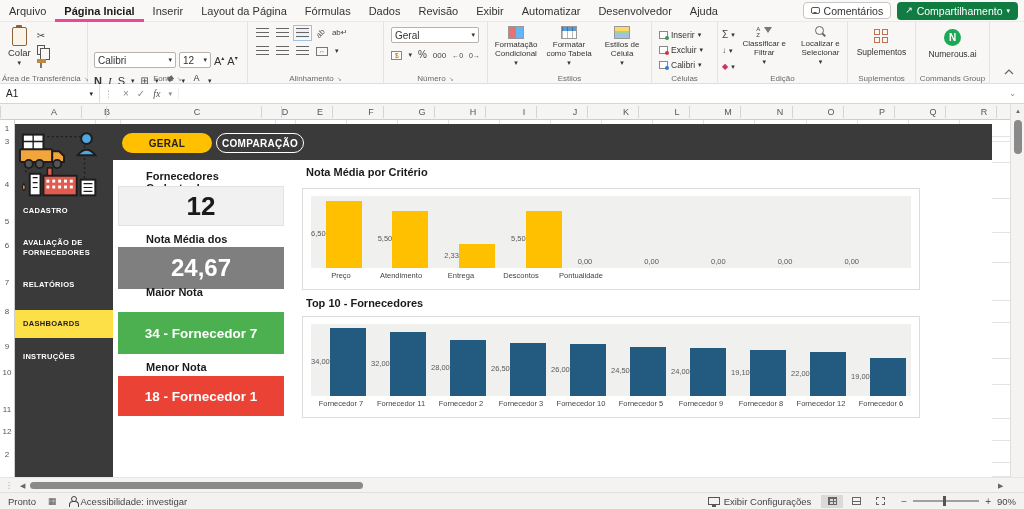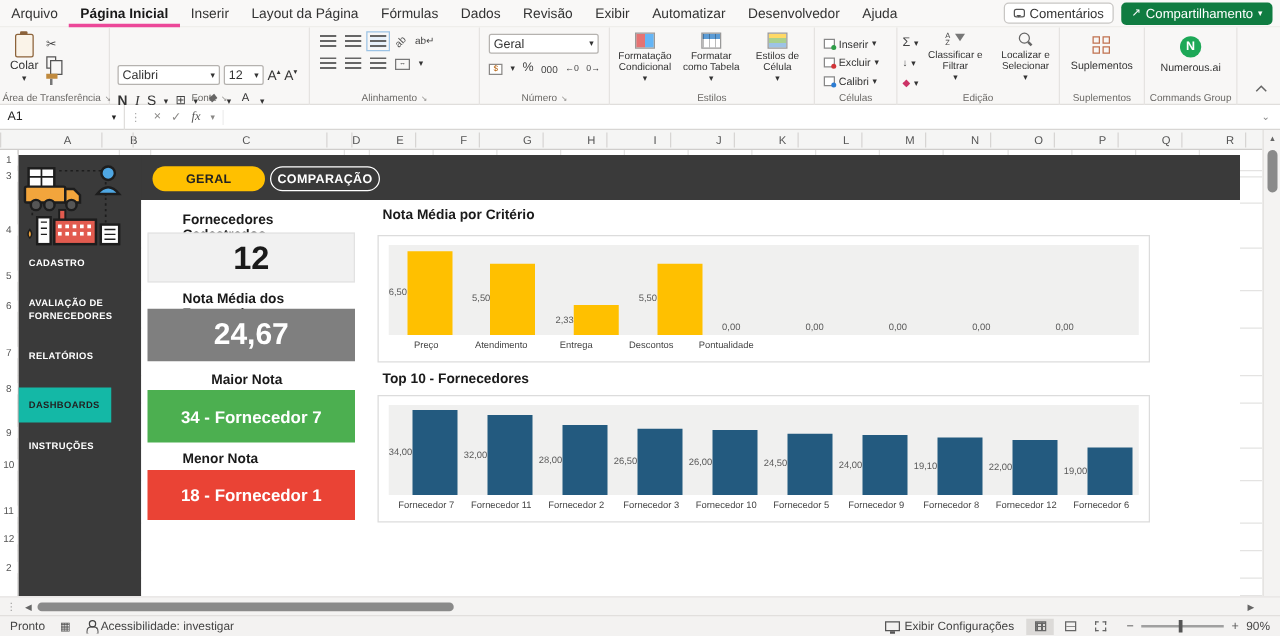--- a/index.html
+++ b/index.html
@@ -107,21 +107,21 @@
   .rowstrip { position:absolute; left:14px; top:0; width:1px; height:357px; background:#cfcdcb; }
   
   .dash-band { position:absolute; left:15px; top:4px; width:977px; height:36px; background:#3a3a3a; }
   .dash-side { position:absolute; left:15px; top:4px; width:98px; height:353px; background:#3a3a3a; }
   .dash-panel { position:absolute; left:113px; top:40px; width:879px; height:317px; background:#fff; }
   .pill { position:absolute; height:20px; border-radius:11px; display:flex; align-items:center; justify-content:center;
     font-size:10px; font-weight:bold; letter-spacing:.3px; }
   .pill.on { background:#FFC000; color:#222; }
   .pill.off { border:1.5px solid #fff; color:#fff; background:transparent; }
   .side-item { position:absolute; left:8px; width:84px; font-size:7.5px; font-weight:bold; color:#fff; letter-spacing:.3px; line-height:1.3; white-space:pre-line; }
-  .side-item.active { left:0; width:74px; background:#14b8a6; color:#222; padding:9px 0 9px 8px; }
+  .side-item.active { left:0; width:98px; background:#fde047; color:#222; padding:9px 0 9px 8px; }
   .logo-wrap { position:absolute; left:3px; top:4px; width:92px; height:72px; }
   .card-title { position:absolute; left:118px; width:166px; font-size:11px; font-weight:bold; color:#1a1a1a;padding-left:28px; }
   .card-box { position:absolute; left:118px; width:166px; display:flex; align-items:center; justify-content:center; font-weight:bold; color:#fff; }
   .card-box.light { background:#f1f1f1; border:1px solid #e2e2e2; color:#1a1a1a; font-size:26px; }
   .card-box.gray  { background:#7f7f7f; font-size:24px; }
   .card-box.green { background:#4CAF50; font-size:13.5px; }
   .card-box.red   { background:#EA4335; font-size:13.5px; }
   .chart-title { position:absolute; left:306px; font-size:11px; font-weight:bold; color:#1a1a1a; }
   .chart-card { position:absolute; left:302px; width:618px; height:102px; background:#fff; border:1px solid #dcdcdc; }
   .plot { display:flex; align-items:flex-end; background:#f0f0ef; height:72px; margin:7px 8px 0 8px; }
@@ -543,21 +543,21 @@
     <div class="dash-panel"></div>
 
     <div class="pill on" style="left:122px;top:13px;width:90px;">GERAL</div>
     <div class="pill off" style="left:216px;top:13px;width:88px;">COMPARAÇÃO</div>
 
     <div id="cards">
         <div class="card-title" style="top: 50px;">Fornecedores Cadastrados</div>
         <div class="card-box light" style="top: 66px; height: 40px;">12</div>
         <div class="card-title" style="top: 113px;">Nota Média dos Fornecedores</div>
         <div class="card-box gray" style="top: 127px; height: 42px;">24,67</div>
-        <div class="card-title" style="top: 178px; margin-left: 23px;">Maior Nota</div>
+        <div class="card-title" style="top: 166px;">Maior Nota</div>
         <div class="card-box green" style="top: 192px; height: 42px;">34 - Fornecedor 7</div>
         <div class="card-title" style="top: 241px;">Menor Nota</div>
         <div class="card-box red" style="top: 256px; height: 40px;">18 - Fornecedor 1</div>
       </div>
 
     <div class="chart-title" style="top:46px;">Nota Média por Critério</div>
     <div class="chart-card" style="top:68px;" id="chart1">
       <div class="plot">
           <div class="slot">
             <span class="vlabel">6,50</span>

